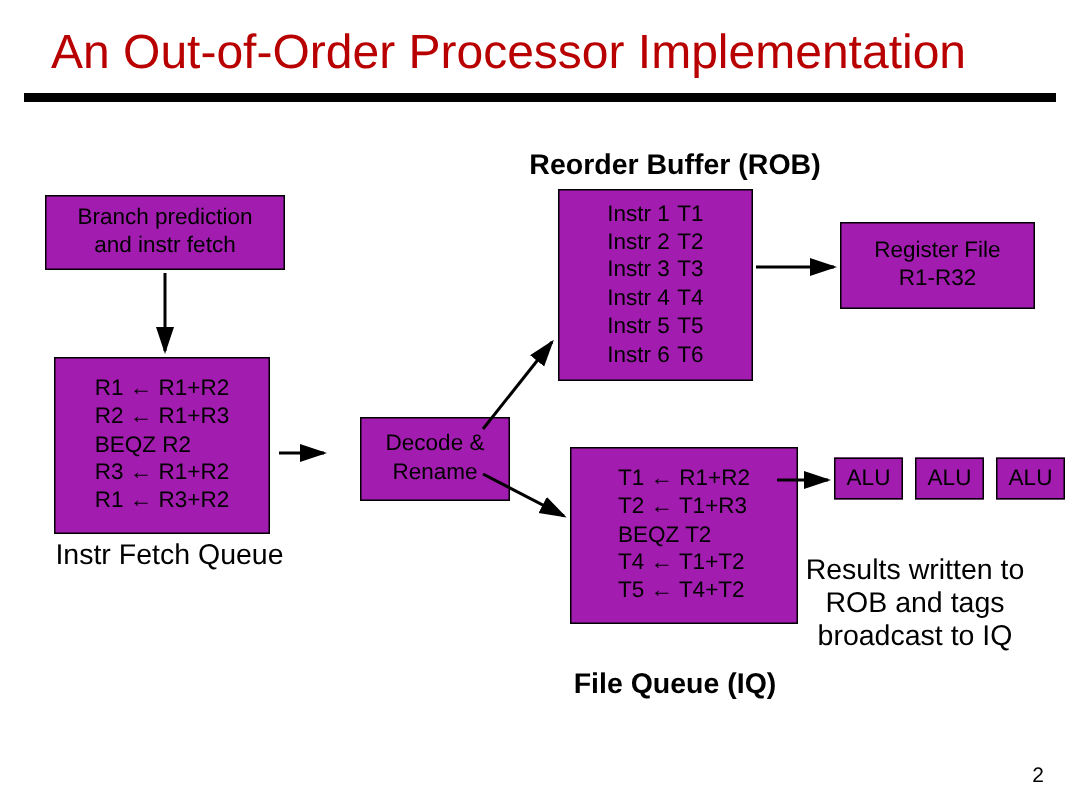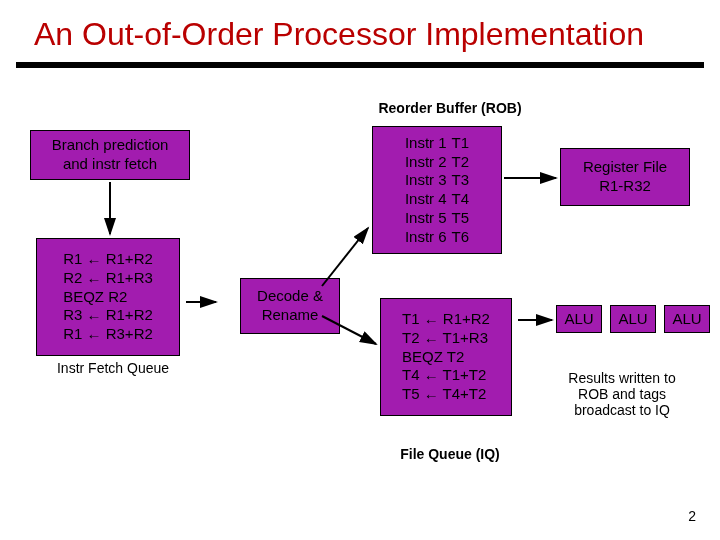--- a/index.html
+++ b/index.html
@@ -34,21 +34,21 @@
     font-size: 15px;
     display: flex;
     flex-direction: column;
     justify-content: center;
     align-items: center;
     line-height: 1.25;
     padding: 4px 6px;
   }
   .label {
     position: absolute;
-    font-size: 14px;
+    font-size: 19px;
     text-align: center;
   }
   .mono-col {
     text-align: left;
     font-size: 15px;
     line-height: 1.25;
   }
   .pagenum {
     position: absolute;
     bottom: 16px;
@@ -103,37 +103,37 @@
       <div>T3</div>
       <div>T4</div>
       <div>T5</div>
       <div>T6</div>
     </div>
 </div>
 
 <div class="box" style="left:560px; top:148px; width:130px; height:58px; white-space:pre-line;">Register File
 R1-R32</div>
 
-<div class="box" style="left:380px; top:298px; width:132px; height:118px;">
+<div class="box" style="left:380px; top:298px; width:152px; height:118px;">
   <div class="mono-col" id="iq-list">
       <div>T1 ← R1+R2</div>
       <div>T2 ← T1+R3</div>
       <div>BEQZ T2</div>
       <div>T4 ← T1+T2</div>
       <div>T5 ← T4+T2</div>
     </div>
 </div>
 
 <div class="label" style="left:370px; top:446px; width:160px; font-weight:bold;">File Queue (IQ)</div>
 
 <div class="box" style="left:556px; top:305px; width:46px; height:28px;">ALU</div>
 <div class="box" style="left:610px; top:305px; width:46px; height:28px;">ALU</div>
 <div class="box" style="left:664px; top:305px; width:46px; height:28px;">ALU</div>
 
-<div class="label" style="left:542px; top:370px; width:160px; white-space:pre-line;text-align:center;">Results written to
+<div class="label" style="left:530px; top:370px; width:160px; white-space:pre-line;text-align:center;">Results written to
 ROB and tags
 broadcast to IQ</div>
 
 <div class="pagenum">2</div>
 
 <svg class="arrows">
   <defs>
     <marker id="ah" markerWidth="10" markerHeight="10" refX="8" refY="3" orient="auto">
       <path d="M0,0 L9,3 L0,6 Z" fill="#000"></path>
     </marker>

